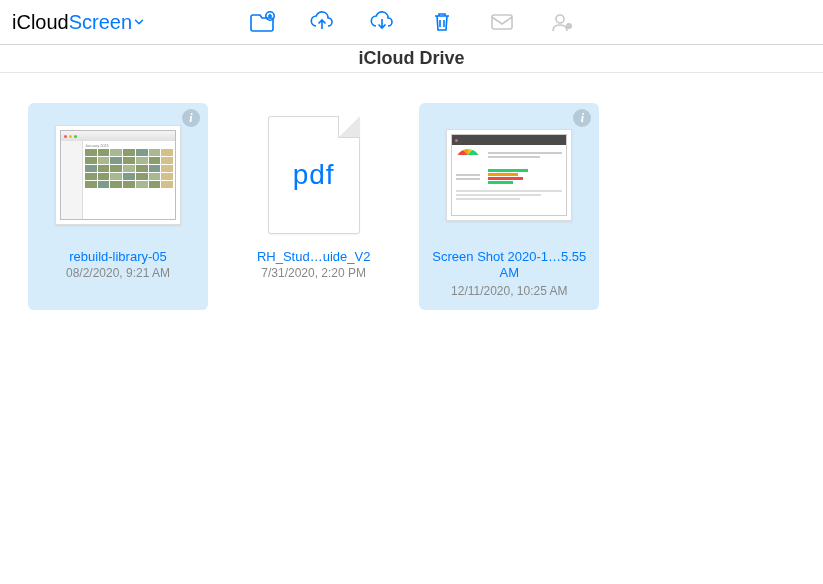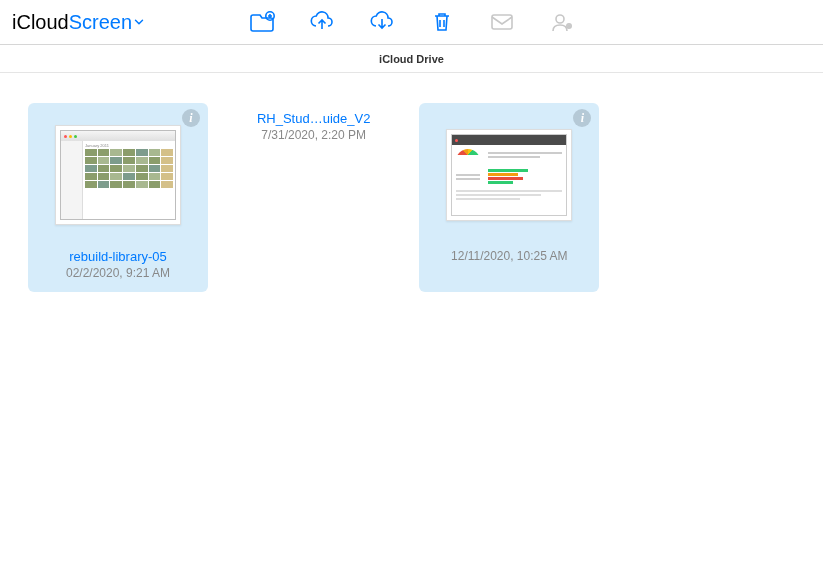--- a/index.html
+++ b/index.html
@@ -46,21 +46,21 @@
     .tb-icon svg { stroke: #007aff; fill: none; stroke-width: 1.6; }
     .tb-icon.disabled svg { stroke: #c7c7c7; }
     .tb-icon.disabled { cursor: default; }
 
     .breadcrumb {
       height: 28px;
       border-bottom: 1px solid #e5e5e5;
       display: flex;
       align-items: center;
       justify-content: center;
-      font-size: 11px;
+      font-size: 18px;
       font-weight: 600;
       color: #333;
     }
 
     .grid {
       padding: 30px 28px;
       display: grid;
       grid-template-columns: repeat(4, 180px);
       gap: 26px 10px;
       justify-content: space-between;
@@ -329,24 +329,30 @@
                   <span></span>
                   <span></span>
                   <span></span>
               </div>
             </div>
           </div>
         </div>
       </div>
     </div>
     <div class="fname">rebuild-library-05</div>
-    <div class="fdate">02/2/2020, 9:21 AM</div>
+    <div class="fdate">08/2/2020, 9:21 AM</div>
   </div>
 
   <div class="item">
+    <div class="thumb-wrap">
+      <div class="doc-page">
+        <span class="fold"></span>
+        <span class="pdf-text">pdf</span>
+      </div>
+    </div>
     <div class="fname">RH_Stud…uide_V2</div>
     <div class="fdate">7/31/2020, 2:20 PM</div>
   </div>
 
   <div class="item selected">
     <div class="info-btn">i</div>
     <div class="thumb-wrap">
       <div class="img-thumb tall" style="height:92px">
         <div class="ss">
           <div class="ss-hd">
@@ -372,16 +378,17 @@
               </div>
           </div>
           <div class="ss-lines">
               <div></div>
               <div style="width:80%"></div>
               <div style="width:60%"></div>
             </div>
         </div>
       </div>
     </div>
+    <div class="fname twoline">Screen Shot 2020-1…5.55 AM</div>
     <div class="fdate">12/11/2020, 10:25 AM</div>
   </div>
 
 </div>
 
 </body></html>

